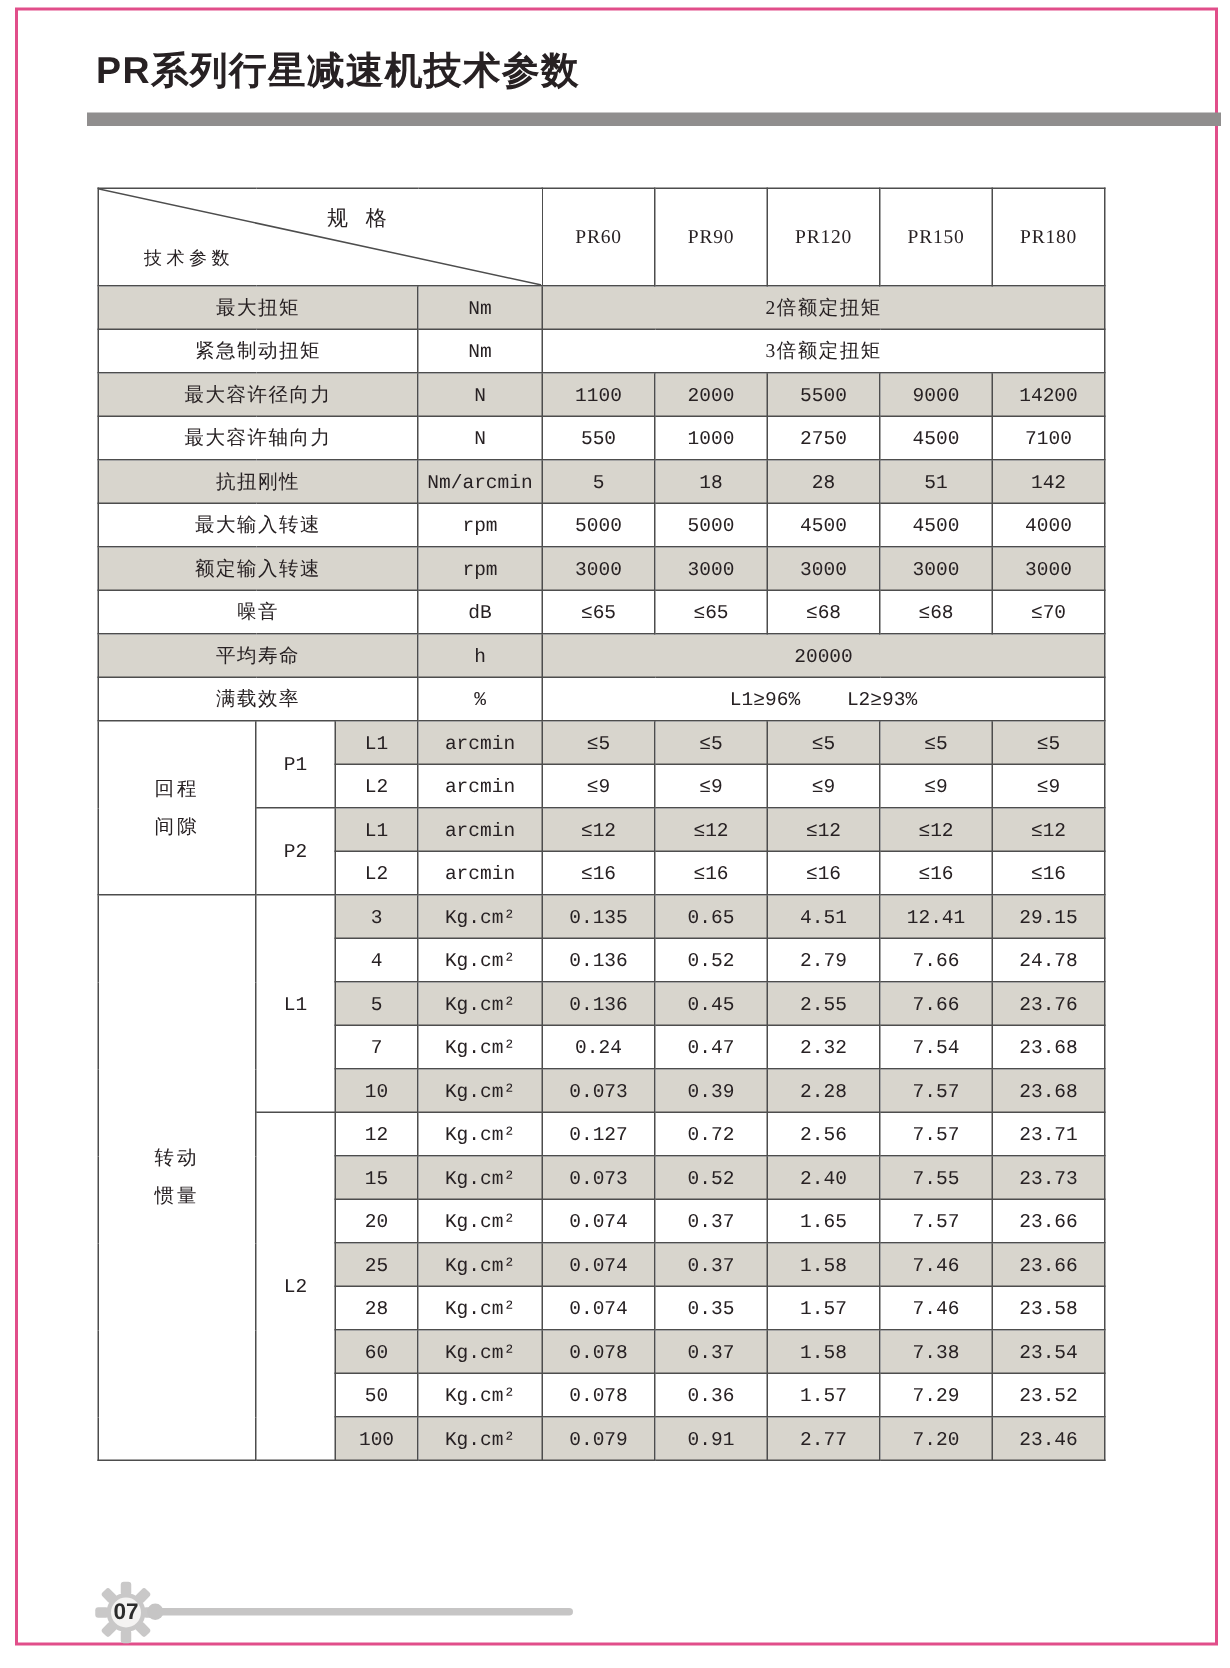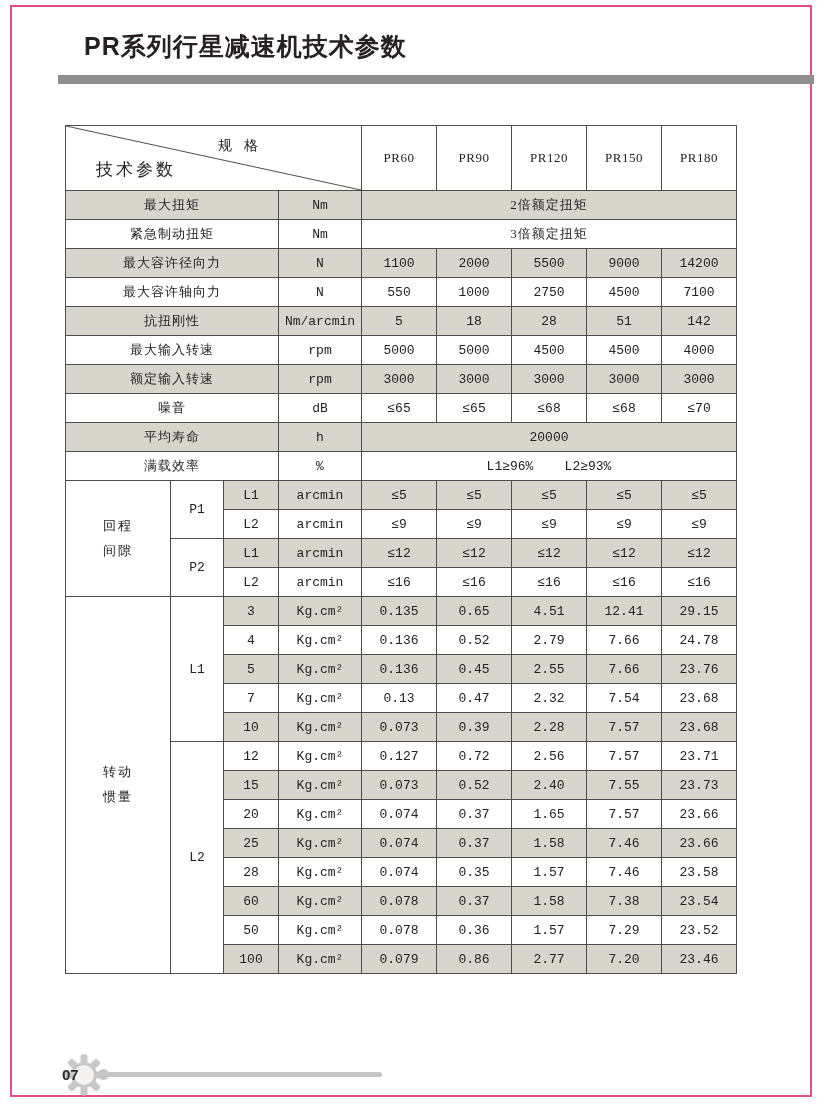--- a/index.html
+++ b/index.html
@@ -3,21 +3,21 @@
 <meta charset="utf-8">
 <style>
   * { margin:0; padding:0; box-sizing:border-box; }
   html,body { width:820px; height:1112px; background:#ffffff; overflow:hidden; }
   body { position:relative; font-family:"Liberation Sans", sans-serif; color:#272123; }
 
   .frame { position:absolute; left:10px; top:5px; width:802px; height:1092px;
            border:2px solid #e14e8a; }
 
   .title { position:absolute; left:64px; top:30px; font-size:25px; font-weight:bold;
-           letter-spacing:1px; color:#272123; font-family:"Liberation Sans", sans-serif;margin-left:20px; }
+           letter-spacing:1px; color:#272123; font-family:"Liberation Sans", sans-serif; }
   .title-bar { position:absolute; left:58px; top:75px; width:756px; height:9px; background:#908e8e; }
 
   table.spec { position:absolute; left:65px; top:125px; width:671px;
                border-collapse:collapse; table-layout:fixed; }
   table.spec td { border:1px solid #4d4d4d; text-align:center; vertical-align:middle;
                   background:#ffffff; overflow:hidden; }
   tr.hdr { height:65px; }
   tr.r { height:29px; }
   tr.gray td { background:#d8d5cd; }
   td.wbg { background:#ffffff !important; }
@@ -26,25 +26,25 @@
   .num { font-family:"Liberation Mono", monospace; font-size:13px; }
   .model { font-family:Liberation Serif, serif; font-size:13px; letter-spacing:0.5px; }
   td.pre { white-space:pre; }
   td.vlabel { white-space:pre-line; line-height:1.9; letter-spacing:2px; }
 
   td.diag { position:relative; padding:0; }
   td.diag svg { position:absolute; left:0; top:0; width:100%; height:100%; display:block; }
   .diag-spec { position:absolute; top:11px; left:152px; font-family:Liberation Sans, sans-serif;
                font-size:14px; letter-spacing:4px; }
   .diag-params { position:absolute; bottom:9px; left:30px; font-family:Liberation Mono, monospace;
-               font-size:17px; letter-spacing:3px; }
+               font-size:12px; letter-spacing:3px; }
 
   .gear { position:absolute; left:62px; top:1053px; width:44px; height:44px; }
   .page-num { position:absolute; left:62px; top:1053px; width:44px; height:44px;
-              line-height:44px; font-size:15px; font-weight:bold;
+              line-height:44px; text-align:center; font-size:15px; font-weight:bold;
               color:#2c2c2c; font-family:"Liberation Sans", sans-serif; }
   .footer-dot { position:absolute; left:98px; top:1069px; width:11px; height:11px;
                 border-radius:50%; background:#c6c5c5; }
   .footer-line { position:absolute; left:104px; top:1072px; width:278px; height:5px;
                  border-radius:3px; background:#c6c5c5; }
 </style>
 </head>
 <body>
 
 <div class="frame"></div>
@@ -223,21 +223,21 @@
     <td class="num">Kg.cm²</td>
     <td class="num">0.136</td>
     <td class="num">0.45</td>
     <td class="num">2.55</td>
     <td class="num">7.66</td>
     <td class="num">23.76</td>
   </tr>
   <tr class="r">
     <td class="num">7</td>
     <td class="num">Kg.cm²</td>
-    <td class="num">0.13</td>
+    <td class="num">0.24</td>
     <td class="num">0.47</td>
     <td class="num">2.32</td>
     <td class="num">7.54</td>
     <td class="num">23.68</td>
   </tr>
   <tr class="r gray">
     <td class="num">10</td>
     <td class="num">Kg.cm²</td>
     <td class="num">0.073</td>
     <td class="num">0.39</td>
@@ -306,21 +306,21 @@
     <td class="num">0.078</td>
     <td class="num">0.36</td>
     <td class="num">1.57</td>
     <td class="num">7.29</td>
     <td class="num">23.52</td>
   </tr>
   <tr class="r gray">
     <td class="num">100</td>
     <td class="num">Kg.cm²</td>
     <td class="num">0.079</td>
-    <td class="num">0.86</td>
+    <td class="num">0.91</td>
     <td class="num">2.77</td>
     <td class="num">7.20</td>
     <td class="num">23.46</td>
   </tr>
 </tbody>
   </table>
 
 <svg class="gear" viewBox="0 0 44 44">
   <g fill="#c9c8c8">
     <circle cx="22" cy="22" r="13"></circle>

